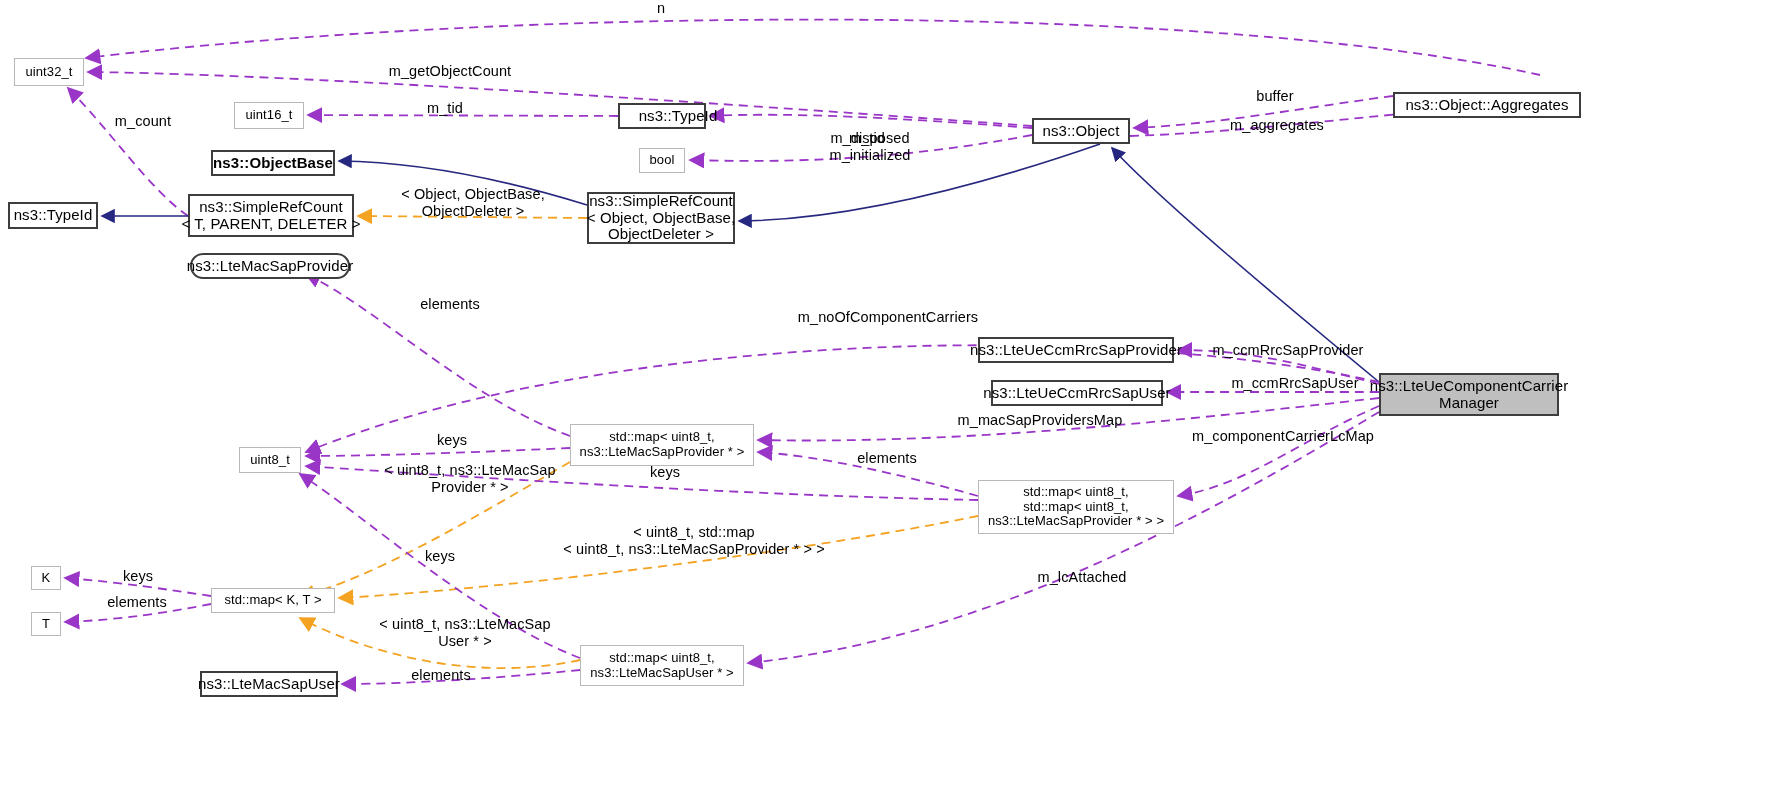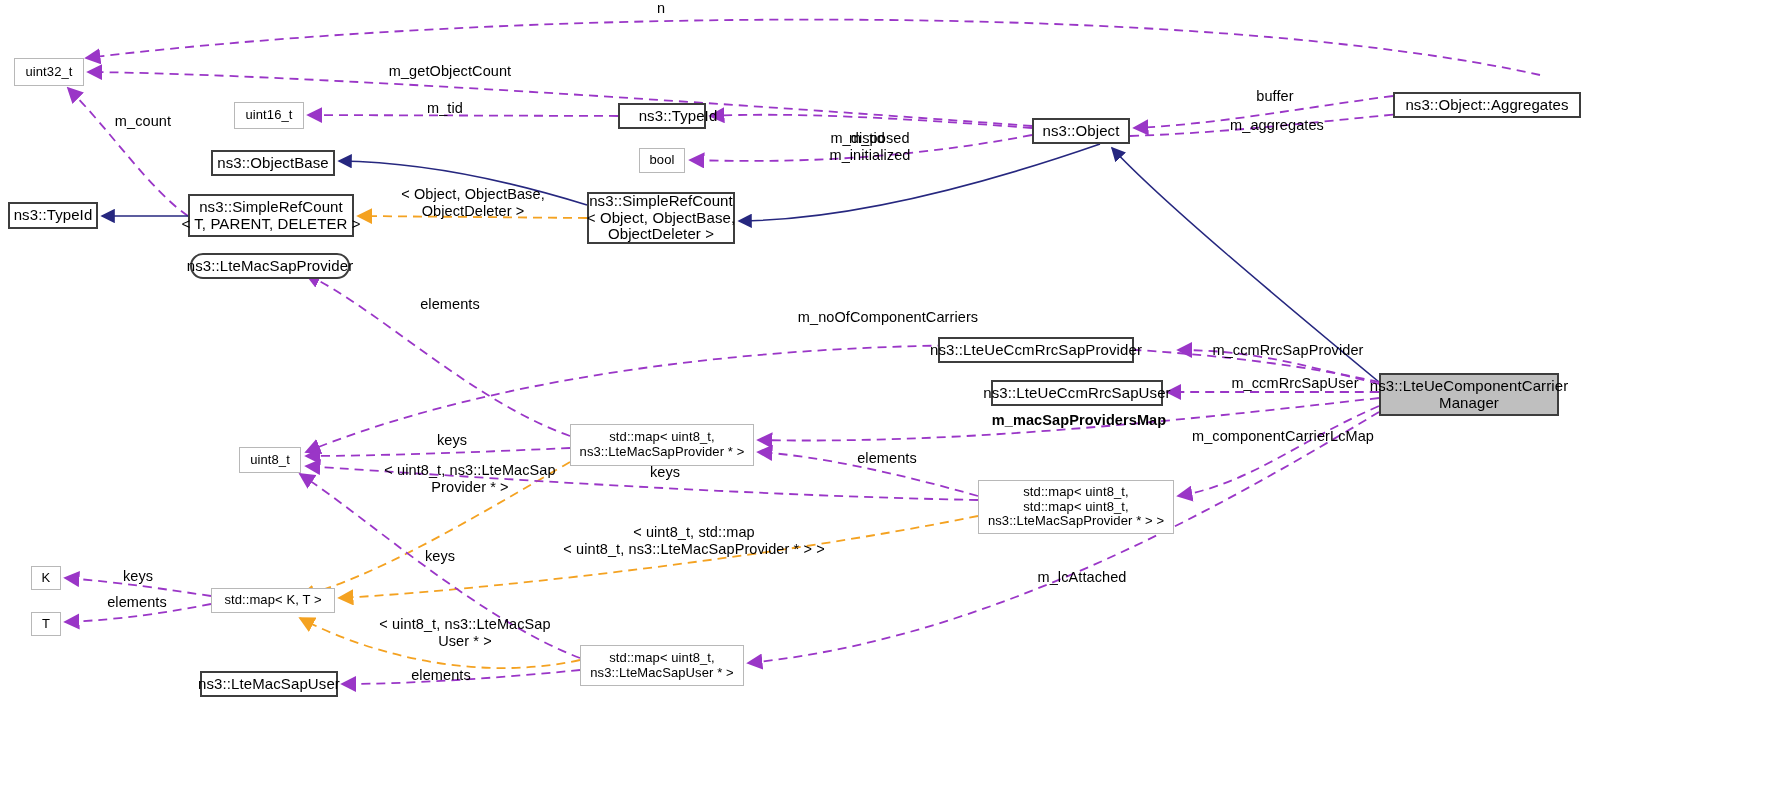--- a/index.html
+++ b/index.html
@@ -111,29 +111,29 @@
       </g>
   </svg>
 
   <div id="node-layer">
       <div class="node thin" style="left: 14px; top: 58px; width: 70px; height: 28px;">uint32_t</div>
       <div class="node thin" style="left: 234px; top: 102px; width: 70px; height: 27px;">uint16_t</div>
       <div class="node thick" style="left: 618px; top: 103px; width: 88px; height: 26px; padding-left: 32px;">ns3::TypeId</div>
       <div class="node thin" style="left: 639px; top: 148px; width: 46px; height: 25px;">bool</div>
       <div class="node thick" style="left: 1032px; top: 118px; width: 98px; height: 26px;">ns3::Object</div>
       <div class="node thick" style="left: 1393px; top: 80px; width: 188px; height: 26px; margin-top: 12px;">ns3::Object::Aggregates</div>
-      <div class="node thick" style="left: 211px; top: 150px; width: 124px; height: 26px;">ns3::ObjectBase</div>
+      <div class="node thick" style="left: 211px; top: 150px; width: 124px; height: 26px; font-weight: bold;">ns3::ObjectBase</div>
       <div class="node thick" style="left: 8px; top: 202px; width: 90px; height: 27px;">ns3::TypeId</div>
       <div class="node thick" style="left: 188px; top: 194px; width: 166px; height: 43px;">ns3::SimpleRefCount
 &lt; T, PARENT, DELETER &gt;</div>
       <div class="node thick" style="left: 587px; top: 192px; width: 148px; height: 52px;">ns3::SimpleRefCount
 &lt; Object, ObjectBase,
 ObjectDeleter &gt;</div>
       <div class="node thick" style="left: 190px; top: 253px; width: 160px; height: 26px; border-radius: 13px;">ns3::LteMacSapProvider</div>
-      <div class="node thick" style="left: 938px; top: 337px; width: 196px; height: 26px;">ns3::LteUeCcmRrcSapProvider</div>
+      <div class="node thick" style="left: 978px; top: 337px; width: 196px; height: 26px;">ns3::LteUeCcmRrcSapProvider</div>
       <div class="node thick" style="left: 991px; top: 380px; width: 172px; height: 26px;">ns3::LteUeCcmRrcSapUser</div>
       <div class="node highlight" style="left: 1379px; top: 373px; width: 180px; height: 43px;">ns3::LteUeComponentCarrier
 Manager</div>
       <div class="node thin" style="left: 570px; top: 424px; width: 184px; height: 42px;">std::map&lt; uint8_t,
 ns3::LteMacSapProvider * &gt;</div>
       <div class="node thin" style="left: 239px; top: 447px; width: 62px; height: 26px;">uint8_t</div>
       <div class="node thin" style="left: 978px; top: 480px; width: 196px; height: 54px;">std::map&lt; uint8_t,
 std::map&lt; uint8_t,
 ns3::LteMacSapProvider * &gt; &gt;</div>
       <div class="node thin" style="left: 31px; top: 566px; width: 30px; height: 24px;">K</div>
@@ -152,21 +152,21 @@
       <div class="edge-label" style="left: 800px; top: 130px; width: 140px;">m_disposed
 m_initialized</div>
       <div class="edge-label" style="left: 1220px; top: 88px; width: 110px;">buffer</div>
       <div class="edge-label" style="left: 1178px; top: 117px; width: 198px;">m_aggregates</div>
       <div class="edge-label" style="left: 364px; top: 186px; width: 218px;">&lt; Object, ObjectBase,
 ObjectDeleter &gt;</div>
       <div class="edge-label" style="left: 390px; top: 296px; width: 120px;">elements</div>
       <div class="edge-label" style="left: 778px; top: 309px; width: 220px;">m_noOfComponentCarriers</div>
       <div class="edge-label" style="left: 1198px; top: 342px; width: 180px;">m_ccmRrcSapProvider</div>
       <div class="edge-label" style="left: 1212px; top: 375px; width: 166px;">m_ccmRrcSapUser</div>
-      <div class="edge-label" style="left: 979px; top: 412px; width: 200px; font-weight: bold;">m_macSapProvidersMap</div>
+      <div class="edge-label" style="left: 940px; top: 412px; width: 200px;">m_macSapProvidersMap</div>
       <div class="edge-label" style="left: 412px; top: 432px; width: 80px;">keys</div>
       <div class="edge-label" style="left: 625px; top: 464px; width: 80px;">keys</div>
       <div class="edge-label" style="left: 832px; top: 450px; width: 110px;">elements</div>
       <div class="edge-label" style="left: 1178px; top: 428px; width: 210px;">m_componentCarrierLcMap</div>
       <div class="edge-label" style="left: 370px; top: 462px; width: 200px;">&lt; uint8_t, ns3::LteMacSap
 Provider * &gt;</div>
       <div class="edge-label" style="left: 534px; top: 524px; width: 320px;">&lt; uint8_t, std::map
 &lt; uint8_t, ns3::LteMacSapProvider * &gt; &gt;</div>
       <div class="edge-label" style="left: 400px; top: 548px; width: 80px;">keys</div>
       <div class="edge-label" style="left: 98px; top: 568px; width: 80px;">keys</div>

